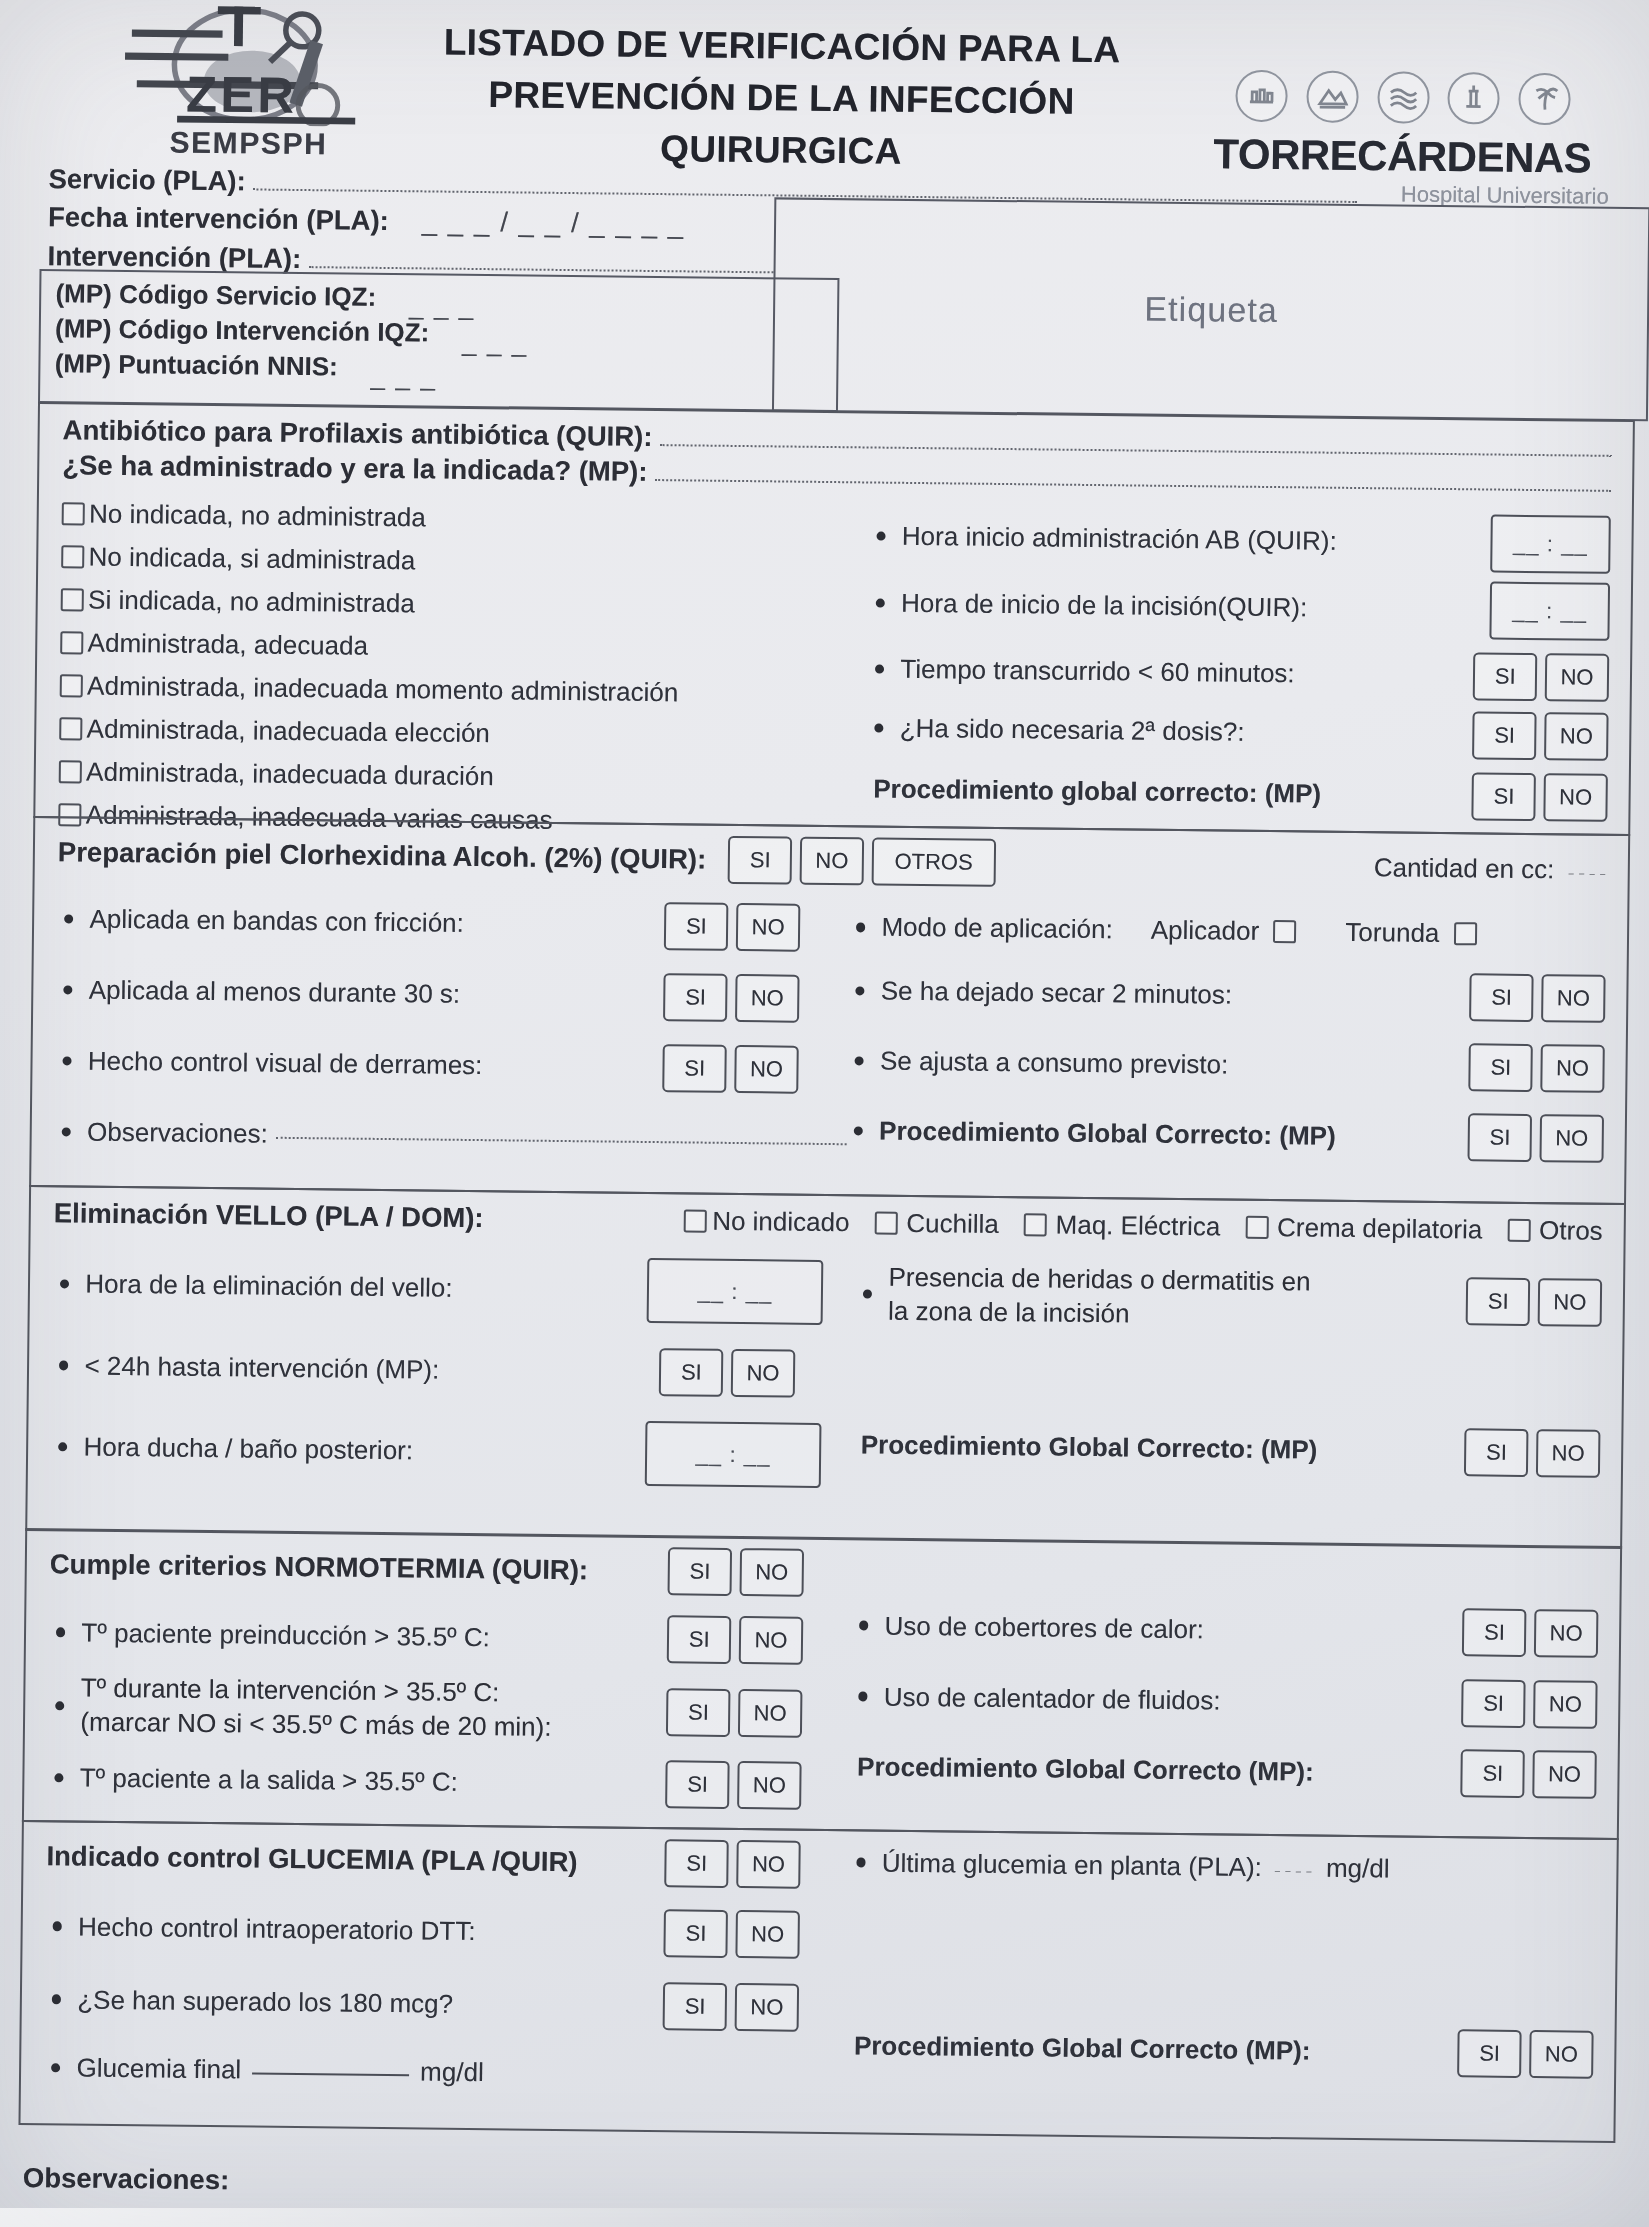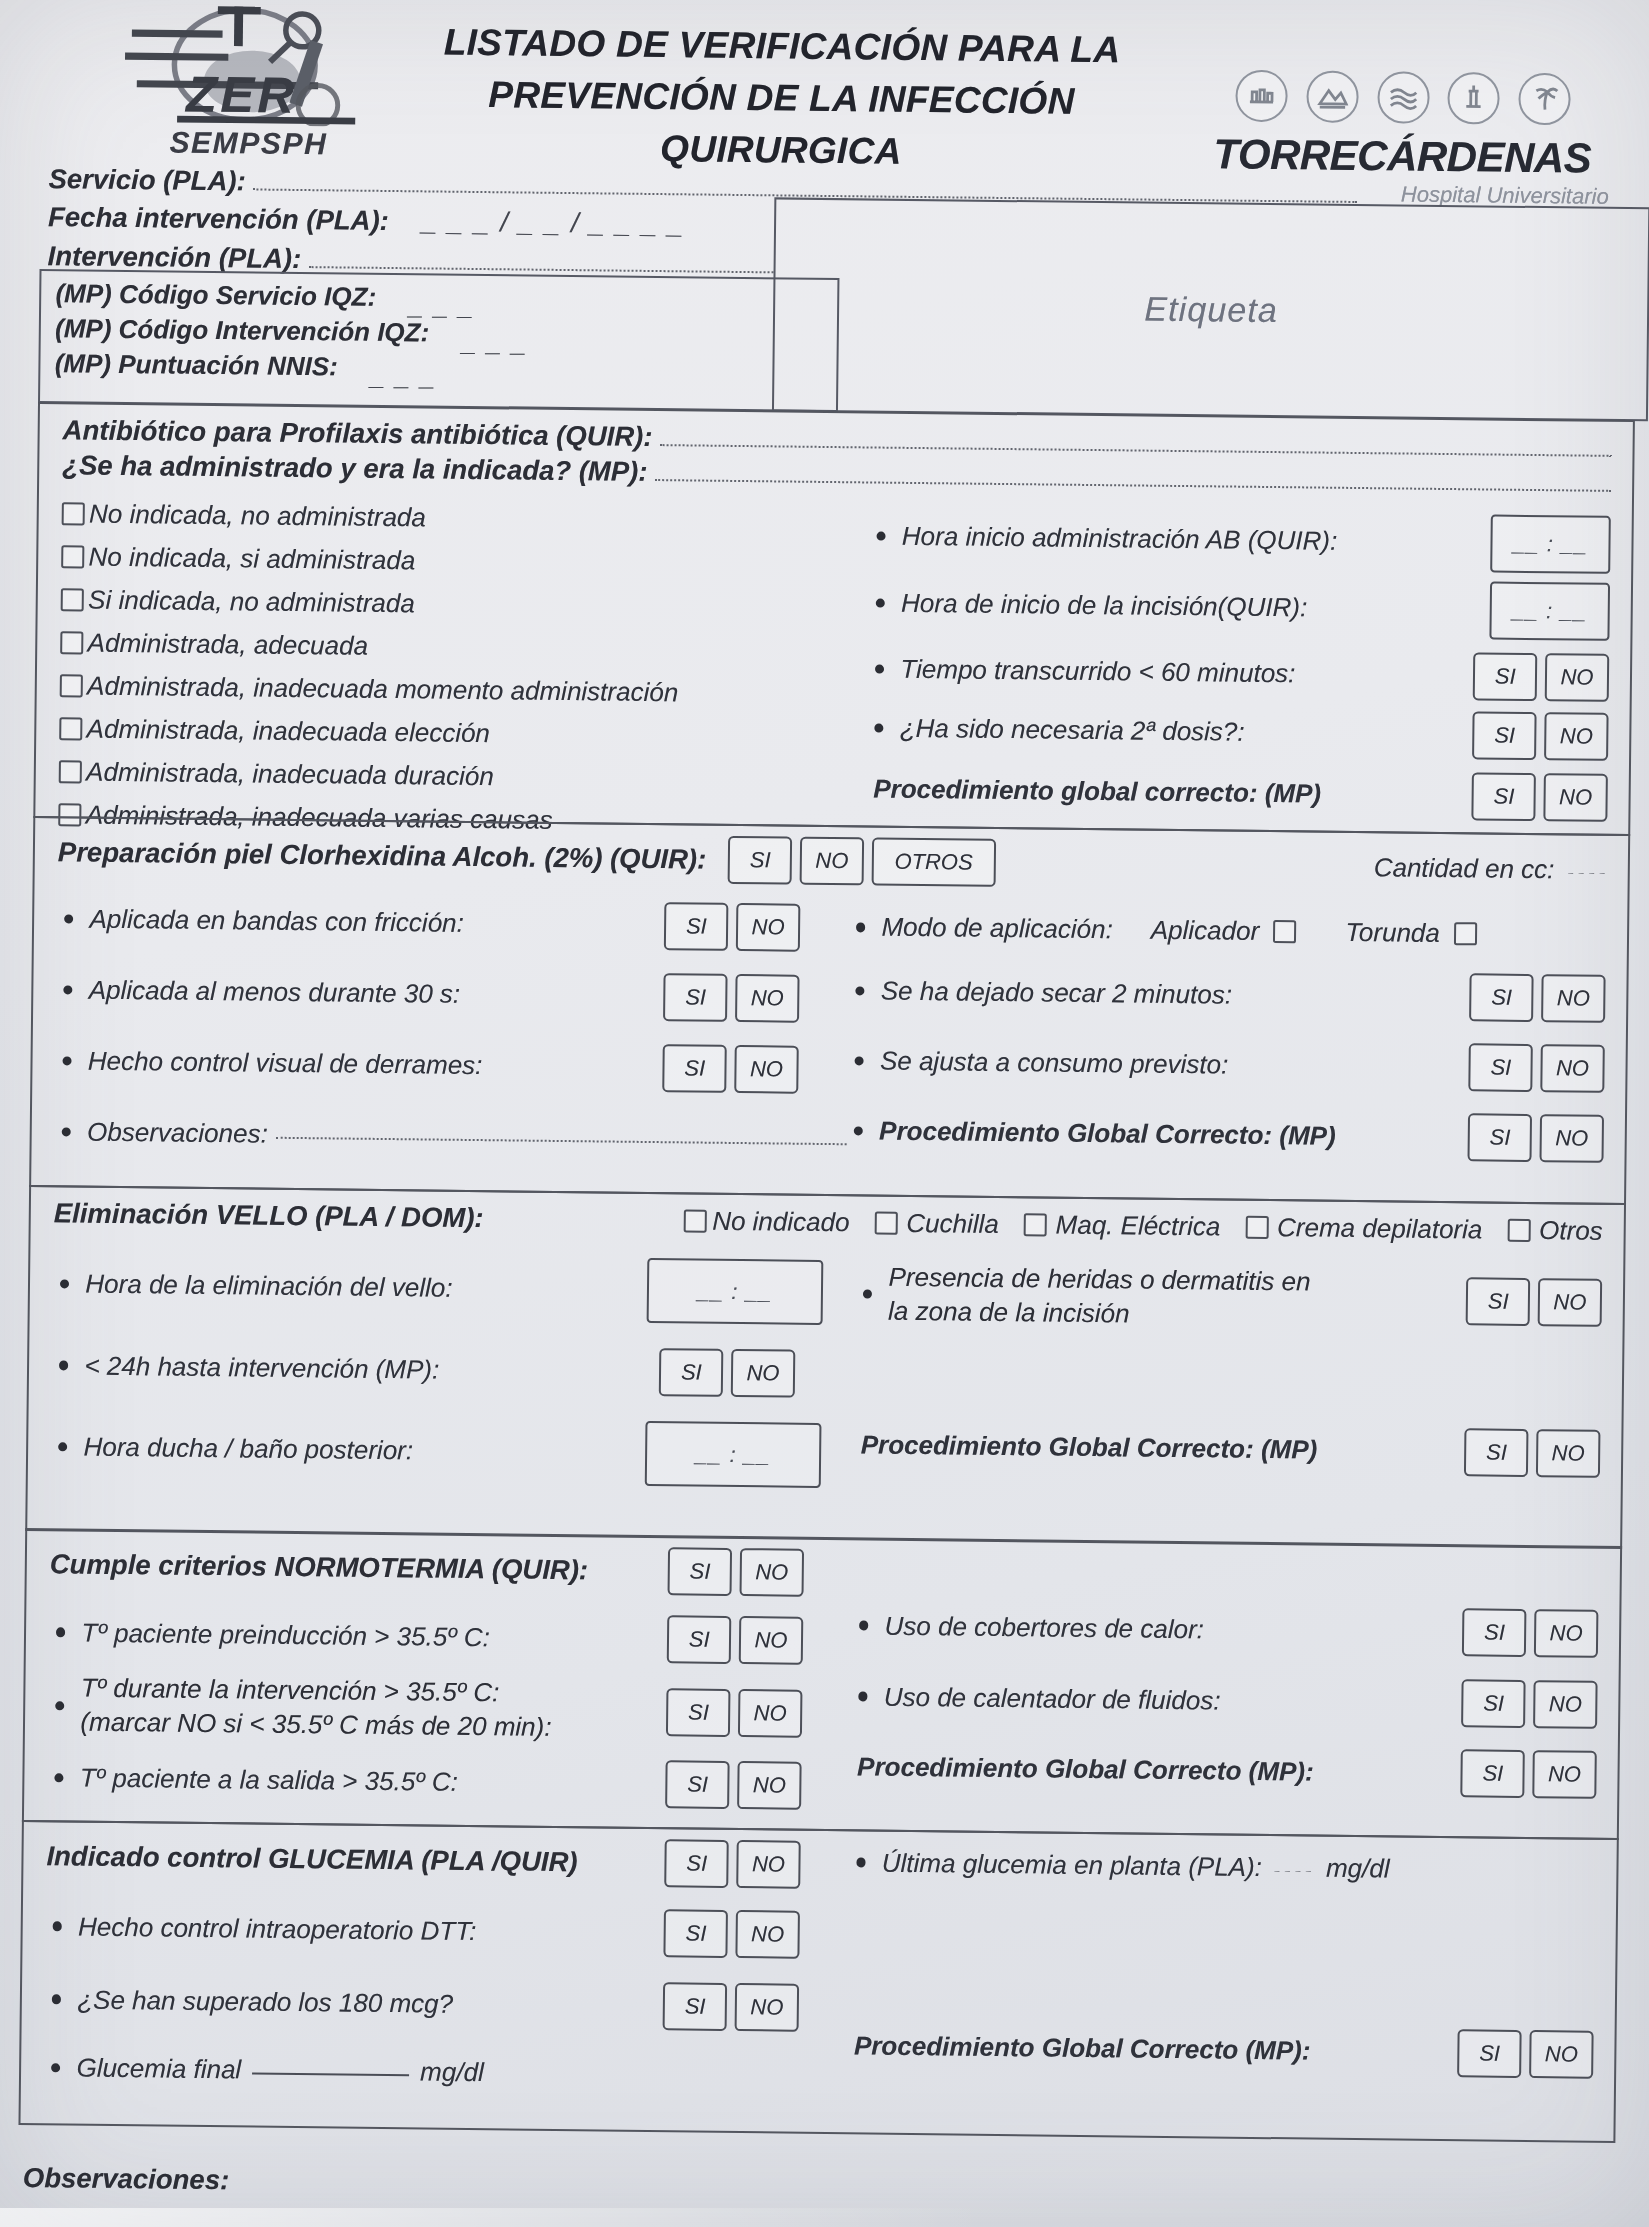--- a/index.html
+++ b/index.html
@@ -1,19 +1,19 @@
 <!DOCTYPE html>
 <html style="font-size:8.8px"><head>
 <meta charset="utf-8">
 <style>
   html,body{margin:0;padding:0;width:1650px;height:2227px;overflow:hidden;
     font-family:"Liberation Sans","DejaVu Sans",sans-serif;}
   .paper{position:absolute;inset:0;
     background:linear-gradient(168deg,#ededf0 0%,#e9eaee 38%,#e3e5ea 70%,#dcdee4 100%);
-    box-shadow:inset 0 0 143px rgba(88,92,108,.16);font-style:italic;}
+    box-shadow:inset 0 0 143px rgba(88,92,108,.16);}
   .paper::after{content:"";position:absolute;left:0;bottom:0;width:60%;height:18.7px;
     background:linear-gradient(90deg,rgba(255,255,255,.65),rgba(255,255,255,0));}
   .content{position:absolute;inset:0;transform:rotate(.65deg);transform-origin:825px 1113px;
     color:#2c2e36;text-shadow:0 0 0.5px rgba(56,58,66,.35);}
   .abs{position:absolute;}
   
   .title-block{left:341px;top:21px;width:858px;text-align:center;font-weight:700;
     font-size:37px;line-height:1.4;color:#22242c;letter-spacing:0.3px;}
   .sempsph{left:122px;top:133px;width:231px;text-align:center;font-weight:700;
     font-size:30px;letter-spacing:1.6px;color:#3a3c45;}

